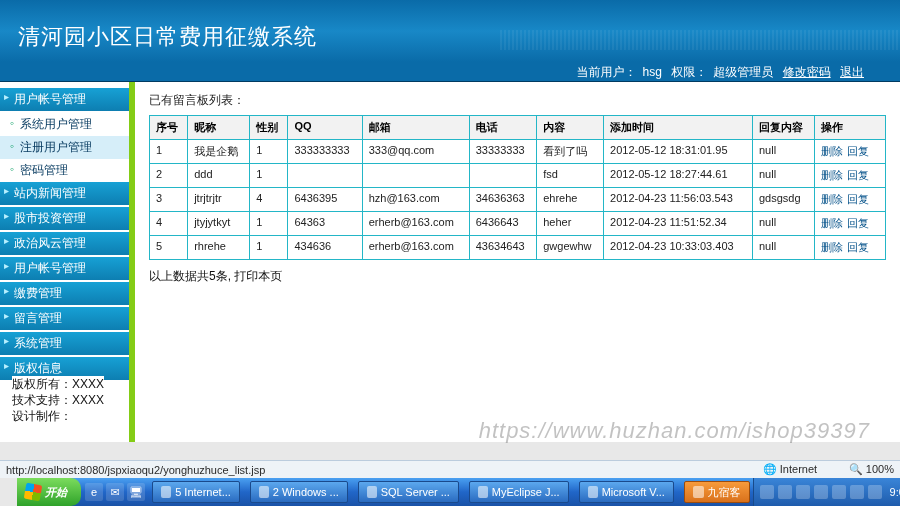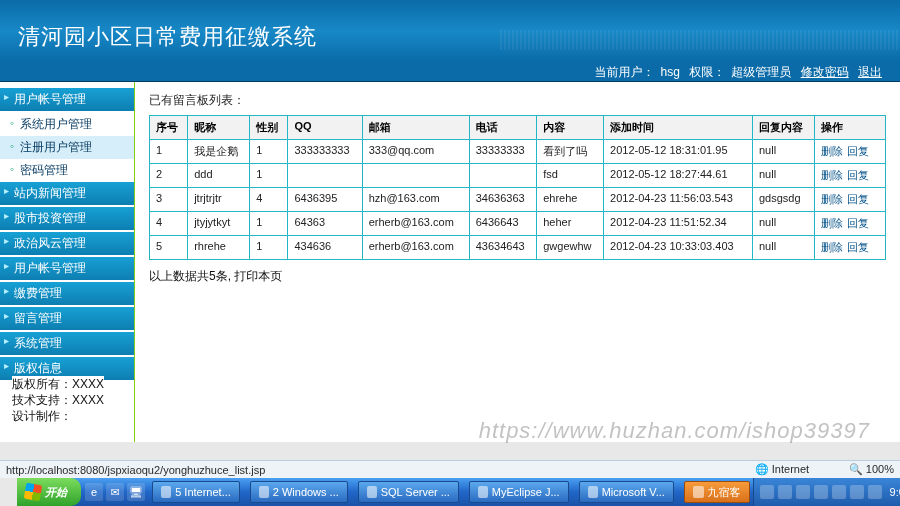--- a/index.html
+++ b/index.html
@@ -2,26 +2,26 @@
 <html><head>
 <meta charset="utf-8">
 <style>
   * { box-sizing: border-box; margin: 0; padding: 0; }
   body { font-family: "Microsoft YaHei", Arial, sans-serif; font-size: 12px; background: #e8e8e8; width: 900px; height: 506px; overflow: hidden; position: relative; }
   
   .header { background: linear-gradient(to bottom, #0a6ba8, #1888c7, #0a6ba8); height: 62px; position: relative; color: #fff; }
   .header-lines { position: absolute; top: 30px; right: 0; width: 400px; height: 20px; background: repeating-linear-gradient(to right, rgba(255,255,255,0.15) 0 2px, transparent 2px 4px); opacity: 0.4; }
   .app-title { position: absolute; left: 18px; top: 22px; font-size: 22px; font-weight: normal; letter-spacing: 1px; font-family: SimSun, serif; }
   
-  .userbar { background: #0a6ba8; height: 20px; line-height: 20px; text-align: right; color: #fff; font-size: 12px; padding-right: 18px; border-bottom: 1px solid #003b61; }
+  .userbar { background: #0a6ba8; height: 20px; line-height: 20px; text-align: right; color: #fff; font-size: 12px; padding-right: 36px; border-bottom: 1px solid #003b61; }
   .userbar span, .userbar a { color: #fff; margin-left: 6px; }
 
   .layout { display: flex; height: 360px; background: #fff; }
   
-  .sidebar { width: 135px; background: #fff; border-right: 1px solid #84cc16; padding-top: 6px; }
+  .sidebar { width: 135px; background: #fff; border-right: 6px solid #84cc16; padding-top: 6px; }
   .cat { background: linear-gradient(to bottom, #17a1d5, #0d7eb1); color: #fff; font-size: 12px; padding: 3px 6px 3px 14px; position: relative; margin-bottom: 2px; cursor: pointer; }
   .cat::before { content: "▸"; position: absolute; left: 4px; top: 3px; color: #b7f0ff; font-size: 10px; }
   .sub { color: #0a3d62; padding: 3px 6px 3px 20px; font-size: 12px; position: relative; cursor: pointer; background: #fff; }
   .sub::before { content: "◦"; position: absolute; left: 10px; color: #12a268; }
   .sub.active { background: #d6eef9; }
   
   .main { flex: 1; background: #fff; padding: 10px 14px; overflow: auto; }
   .list-title { font-size: 12px; margin-bottom: 6px; color: #222; }
   
   table.data { border-collapse: collapse; width: 100%; font-size: 11px; }
@@ -31,21 +31,21 @@
   .op a { color: #05528a; margin-right: 4px; text-decoration: none; }
   
   .summary { margin-top: 8px; font-size: 12px; color: #111; }
   
   .copyright { background: #fff; padding: 4px 14px; font-size: 12px; color: #111; line-height: 16px; position: absolute; left: 0; top: 378px; width: 135px; }
 
   .watermark { position: absolute; right: 30px; top: 418px; font-size: 22px; color: rgba(80,80,80,0.35); font-style: italic; letter-spacing: 1px; pointer-events: none; }
 
   
   .addrbar { position: absolute; left: 0; bottom: 28px; width: 100%; height: 18px; background: #eef3f7; border-top: 1px solid #bcd; font-size: 11px; padding: 8px 6px; color: #2a2a2a; display: flex; align-items: center; justify-content: space-between; }
-  .addrbar-right { display: flex; align-items: flex-end; gap: 40px; }
+  .addrbar-right { display: flex; align-items: flex-end; gap: 32px; }
   .addrbar .internet::before { content: "🌐 "; }
   .addrbar .zoom::before { content: "🔍 "; }
 
   
   .taskbar { position: absolute; left: 17px; bottom: 0; width: 100%; height: 28px; background: linear-gradient(to bottom, #4aa0f1, #2166c8, #1a52a7); display: flex; align-items: center; font-size: 11px; color: #fff; }
   .startbtn { background: linear-gradient(to bottom, #7bdc5d, #2fa22a); height: 28px; display: flex; align-items: center; padding: 0 14px 0 8px; font-weight: bold; font-style: italic; border-radius: 0 10px 10px 0; gap: 4px; cursor: pointer; }
   .startbtn .winlogo { width: 16px; height: 16px; background:
     conic-gradient(#f25022 0 25%, #7fba00 25% 50%, #ffb900 50% 75%, #00a4ef 75% 100%);
     border-radius: 2px; transform: rotate(10deg); }
   .ql { padding: 0 4px; display: flex; gap: 3px; }

